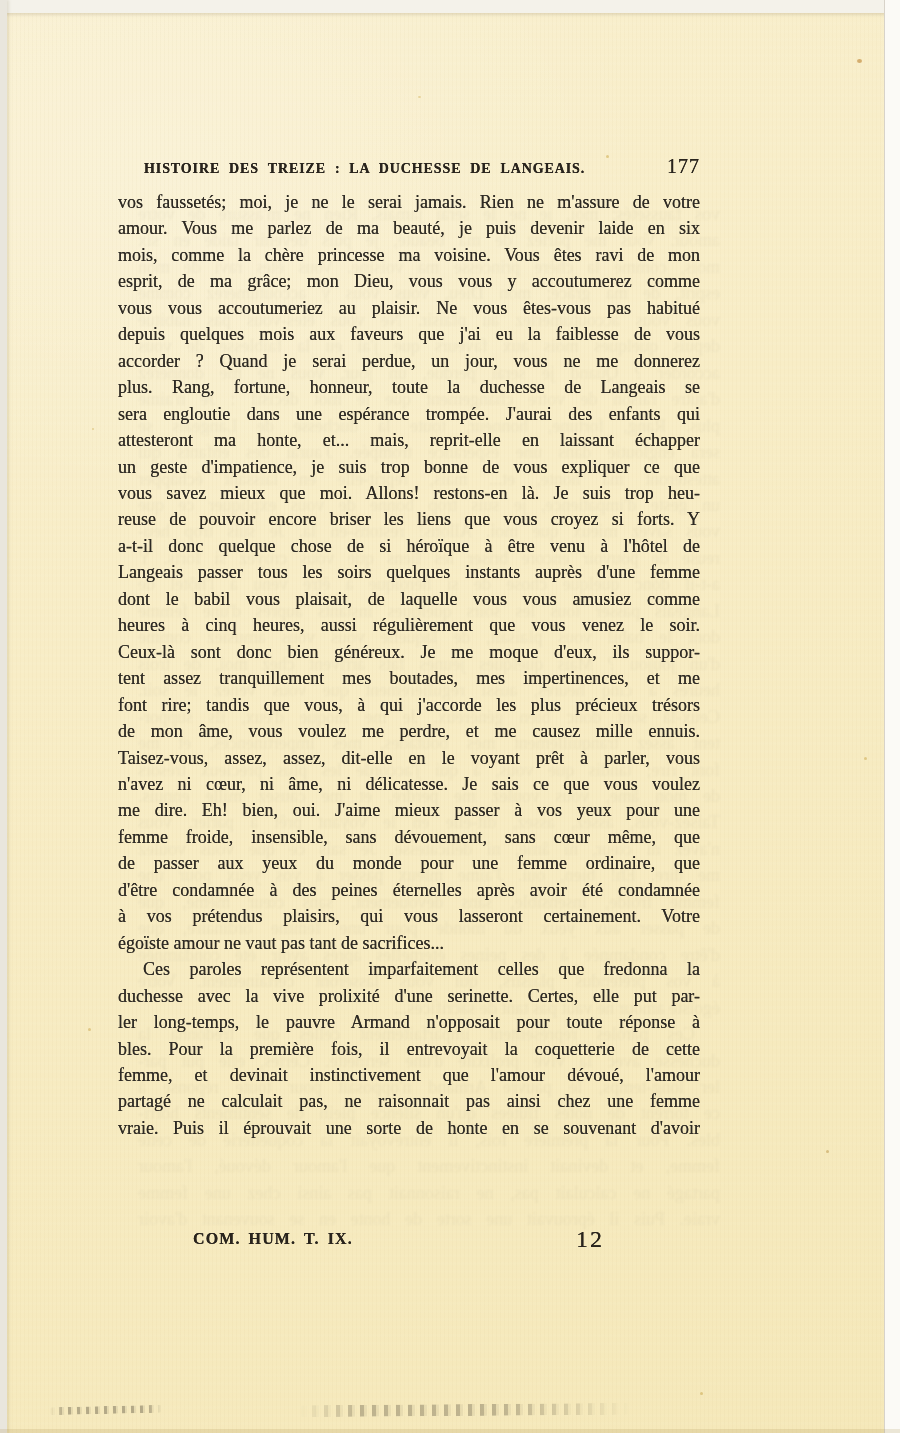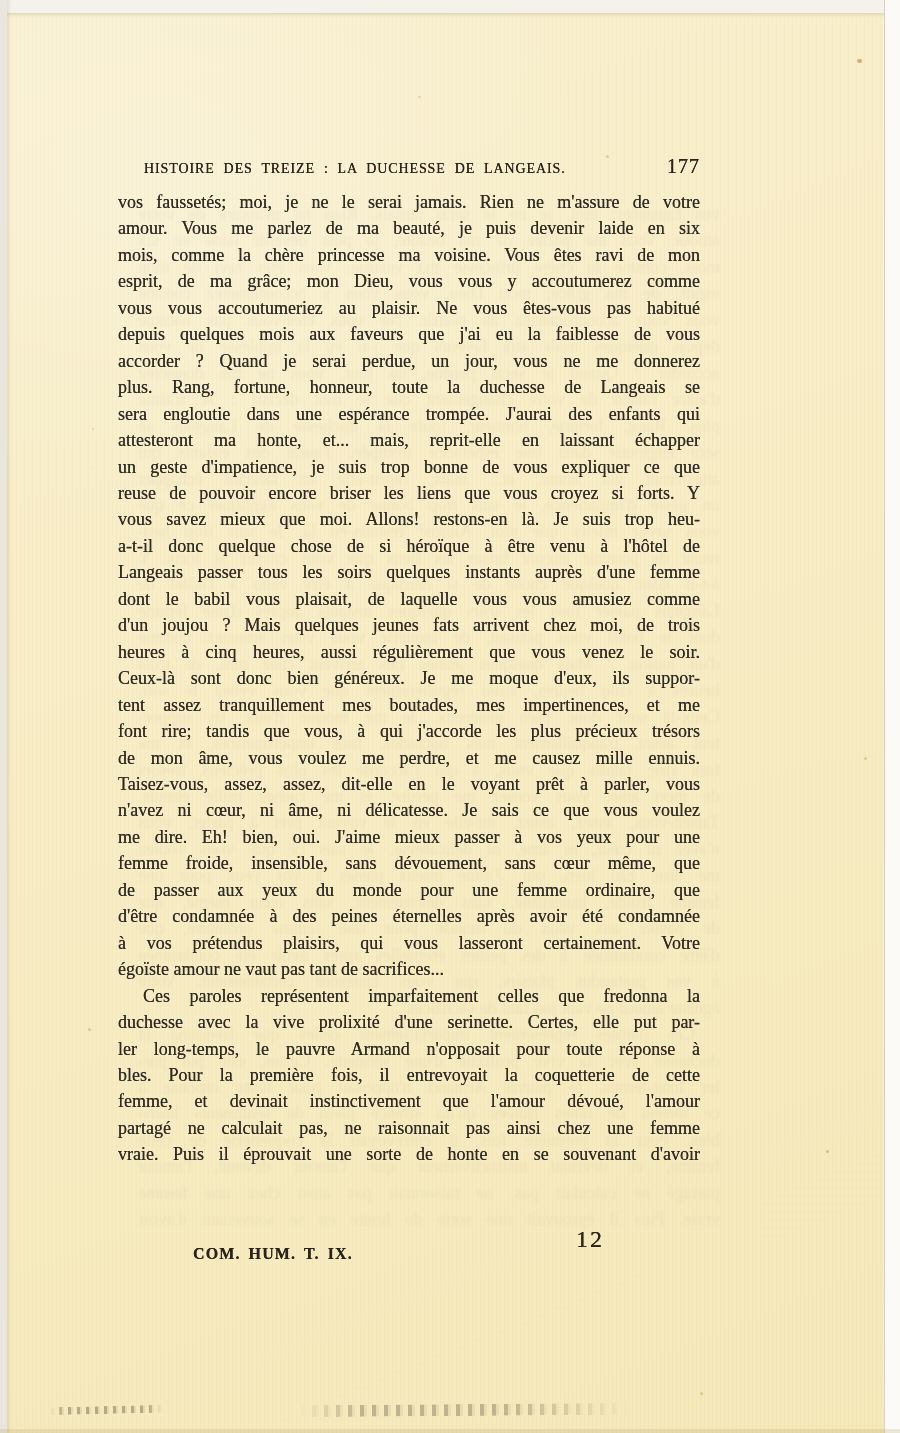--- a/index.html
+++ b/index.html
@@ -37,21 +37,21 @@
                  background: rgba(166,138,70,0.18); }
 
   
   .header {
     position: absolute; left: 118px; top: 155px; width: 582px;
     display: flex; justify-content: space-between; align-items: baseline;
     color: #29241d;
   }
   .header .title {
     margin-left: 26px;
-    font-size: 14px; font-weight: 400;
+    font-size: 14px; font-weight: 700;
     letter-spacing: 0.9px; word-spacing: 4.5px;
     white-space: nowrap;
     text-shadow: 0 0 0.4px currentColor;
   }
   .header .folio {
     font-size: 20px; font-weight: 400;
     letter-spacing: 1px;
     text-shadow: 0 0 0.5px currentColor;
   }
 
@@ -80,21 +80,20 @@
   
   .footer {
     position: absolute; left: 118px; top: 1226px; width: 582px; height: 34px;
     color: #29241d;
   }
   .footer .signature {
     position: absolute; left: 75px; top: 4px;
     font-size: 16px; font-weight: 700;
     letter-spacing: 1.1px; word-spacing: 3px;
     text-shadow: 0 0 0.4px currentColor;
-    margin-top: 15px;
   }
   .footer .sheet {
     position: absolute; left: 443px; top: 0;
     font-size: 24px; letter-spacing: 2px;
     text-shadow: 0 0 0.5px currentColor;
     margin-left: 15px;
   }
 
   
   .smudge {
@@ -191,26 +190,25 @@
       <div class="line">amour. Vous me parlez de ma beauté, je puis devenir laide en six</div>
       <div class="line">mois, comme la chère princesse ma voisine. Vous êtes ravi de mon</div>
       <div class="line">esprit, de ma grâce; mon Dieu, vous vous y accoutumerez comme</div>
       <div class="line">vous vous accoutumeriez au plaisir. Ne vous êtes-vous pas habitué</div>
       <div class="line">depuis quelques mois aux faveurs que j'ai eu la faiblesse de vous</div>
       <div class="line">accorder ? Quand je serai perdue, un jour, vous ne me donnerez</div>
       <div class="line">plus. Rang, fortune, honneur, toute la duchesse de Langeais se</div>
       <div class="line">sera engloutie dans une espérance trompée. J'aurai des enfants qui</div>
       <div class="line">attesteront ma honte, et... mais, reprit-elle en laissant échapper</div>
       <div class="line">un geste d'impatience, je suis trop bonne de vous expliquer ce que</div>
+      <div class="line">vous savez mieux que moi. Allons! restons-en là. Je suis trop heu-</div>
       <div class="line">reuse de pouvoir encore briser les liens que vous croyez si forts. Y</div>
-      <div class="line">vous savez mieux que moi. Allons! restons-en là. Je suis trop heu-</div>
       <div class="line">a-t-il donc quelque chose de si héroïque à être venu à l'hôtel de</div>
       <div class="line">Langeais passer tous les soirs quelques instants auprès d'une femme</div>
       <div class="line">dont le babil vous plaisait, de laquelle vous vous amusiez comme</div>
-      <div class="line">d'un joujou ? Mais quelques jeunes fats arrivent chez moi, de trois</div>
       <div class="line">heures à cinq heures, aussi régulièrement que vous venez le soir.</div>
       <div class="line">Ceux-là sont donc bien généreux. Je me moque d'eux, ils suppor-</div>
       <div class="line">tent assez tranquillement mes boutades, mes impertinences, et me</div>
       <div class="line">font rire; tandis que vous, à qui j'accorde les plus précieux trésors</div>
       <div class="line">de mon âme, vous voulez me perdre, et me causez mille ennuis.</div>
       <div class="line">Taisez-vous, assez, assez, dit-elle en le voyant prêt à parler, vous</div>
       <div class="line">n'avez ni cœur, ni âme, ni délicatesse. Je sais ce que vous voulez</div>
       <div class="line">me dire. Eh! bien, oui. J'aime mieux passer à vos yeux pour une</div>
       <div class="line">femme froide, insensible, sans dévouement, sans cœur même, que</div>
       <div class="line">de passer aux yeux du monde pour une femme ordinaire, que</div>

